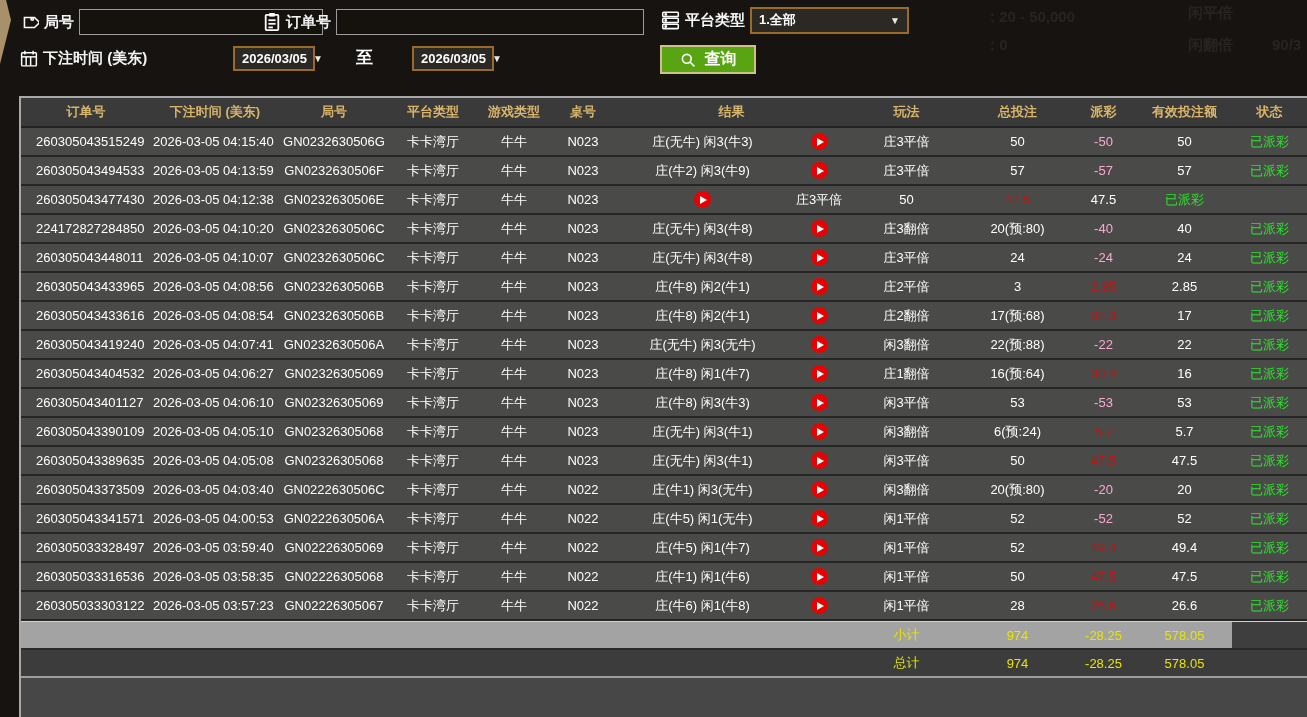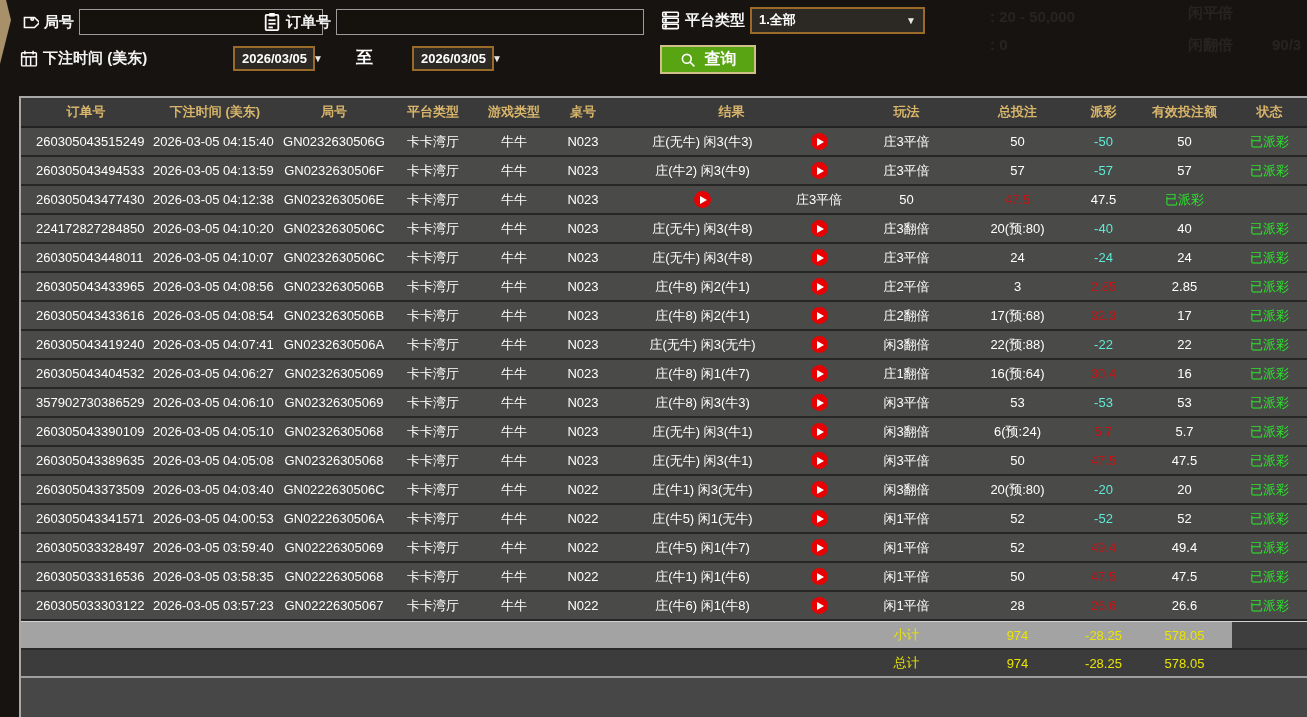--- a/index.html
+++ b/index.html
@@ -35,21 +35,21 @@
   .grid{display:grid;grid-template-columns:130px 128px 110px 88px 74px 64px 175px 58px 117px 105px 67px 95px 75px}
   .thead{height:28px;background:#3a3a3a;border-bottom:2px solid #222;
     color:#d8b56a;font-size:13px;font-weight:bold}
   .th{display:flex;align-items:center;justify-content:center;white-space:nowrap}
   .th-result{grid-column:7 / span 2}
   .tr{height:27px;background:#4a4a49;border-bottom:2px solid #262626;font-size:13px}
   .td{display:flex;align-items:center;justify-content:center;white-space:nowrap;overflow:hidden}
   .c-order{justify-content:flex-start;padding-left:15px}
   .c-time{justify-content:flex-start;padding-left:2px}
   .pos{color:#c21414}
-  .neg{color:#5eead4}
+  .neg{color:#f9a8d4}
   .c-status{color:#2de32d}
   .play-btn{width:17px;height:17px;border-radius:50%;background:#e60202;display:flex;
     align-items:center;justify-content:center;cursor:pointer}
   .play-tri{width:0;height:0;border-style:solid;border-width:4px 0 4px 7px;
     border-color:transparent transparent transparent #fff;margin-left:2px}
   
   .sum{height:26px;font-size:13px;font-weight:normal;color:#e9e400}
   .sum .td{color:#e9e400}
   .sum-sub{background:#a3a3a3;border-top:1px solid #d2d2d2}
   .sum-sub .status-area{background:#3e3e3e;height:100%;grid-column:13}
@@ -98,21 +98,21 @@
     <svg width="19" height="20" viewBox="0 0 22 22" fill="none" stroke="#fff" stroke-width="1.8">
       <rect x="2" y="2" width="18" height="5" rx="1"></rect>
         <circle cx="5.5" cy="4.5" r="0.8" fill="#fff"></circle>
       <rect x="2" y="9" width="18" height="5" rx="1"></rect>
         <circle cx="5.5" cy="11.5" r="0.8" fill="#fff"></circle>
       <rect x="2" y="16" width="18" height="5" rx="1"></rect>
         <circle cx="5.5" cy="18.5" r="0.8" fill="#fff"></circle>
     </svg>
   </span>
   <span class="flabel">平台类型</span>
-  <div class="sel" style="width:175px;height:27px">
+  <div class="sel" style="width:159px;height:27px">
     <span>1.全部</span>
     <span class="caret">▼</span>
   </div>
 </div>
 
 <div class="fgroup" style="left:20px;top:44px">
   <span class="ficon">
     <svg width="18" height="19" viewBox="0 0 22 22" fill="none" stroke="#fff" stroke-width="1.8">
       <rect x="2" y="4" width="18" height="16" rx="1"></rect>
       <line x1="6" y1="1.5" x2="6" y2="6"></line>
@@ -335,21 +335,21 @@
           </span>
     </div>
     <div class="td c-playtype">庄1翻倍</div>
     <div class="td c-bet">16(预:64)</div>
     <div class="td c-payout pos">30.4</div>
     <div class="td c-valid">16</div>
     <div class="td c-status">已派彩</div>
   </div>
 
   <div class="grid tr">
-    <div class="td c-order">357902730386529</div>
+    <div class="td c-order">260305043401127</div>
     <div class="td c-time">2026-03-05 04:06:10</div>
     <div class="td c-round">GN02326305069</div>
     <div class="td c-hall">卡卡湾厅</div>
     <div class="td c-game">牛牛</div>
     <div class="td c-tbl">N023</div>
     <div class="td c-result">庄(牛8) 闲3(牛3)</div>
     <div class="td c-play-ic">
       <span class="play-btn">
             <span class="play-tri"></span>
           </span>

